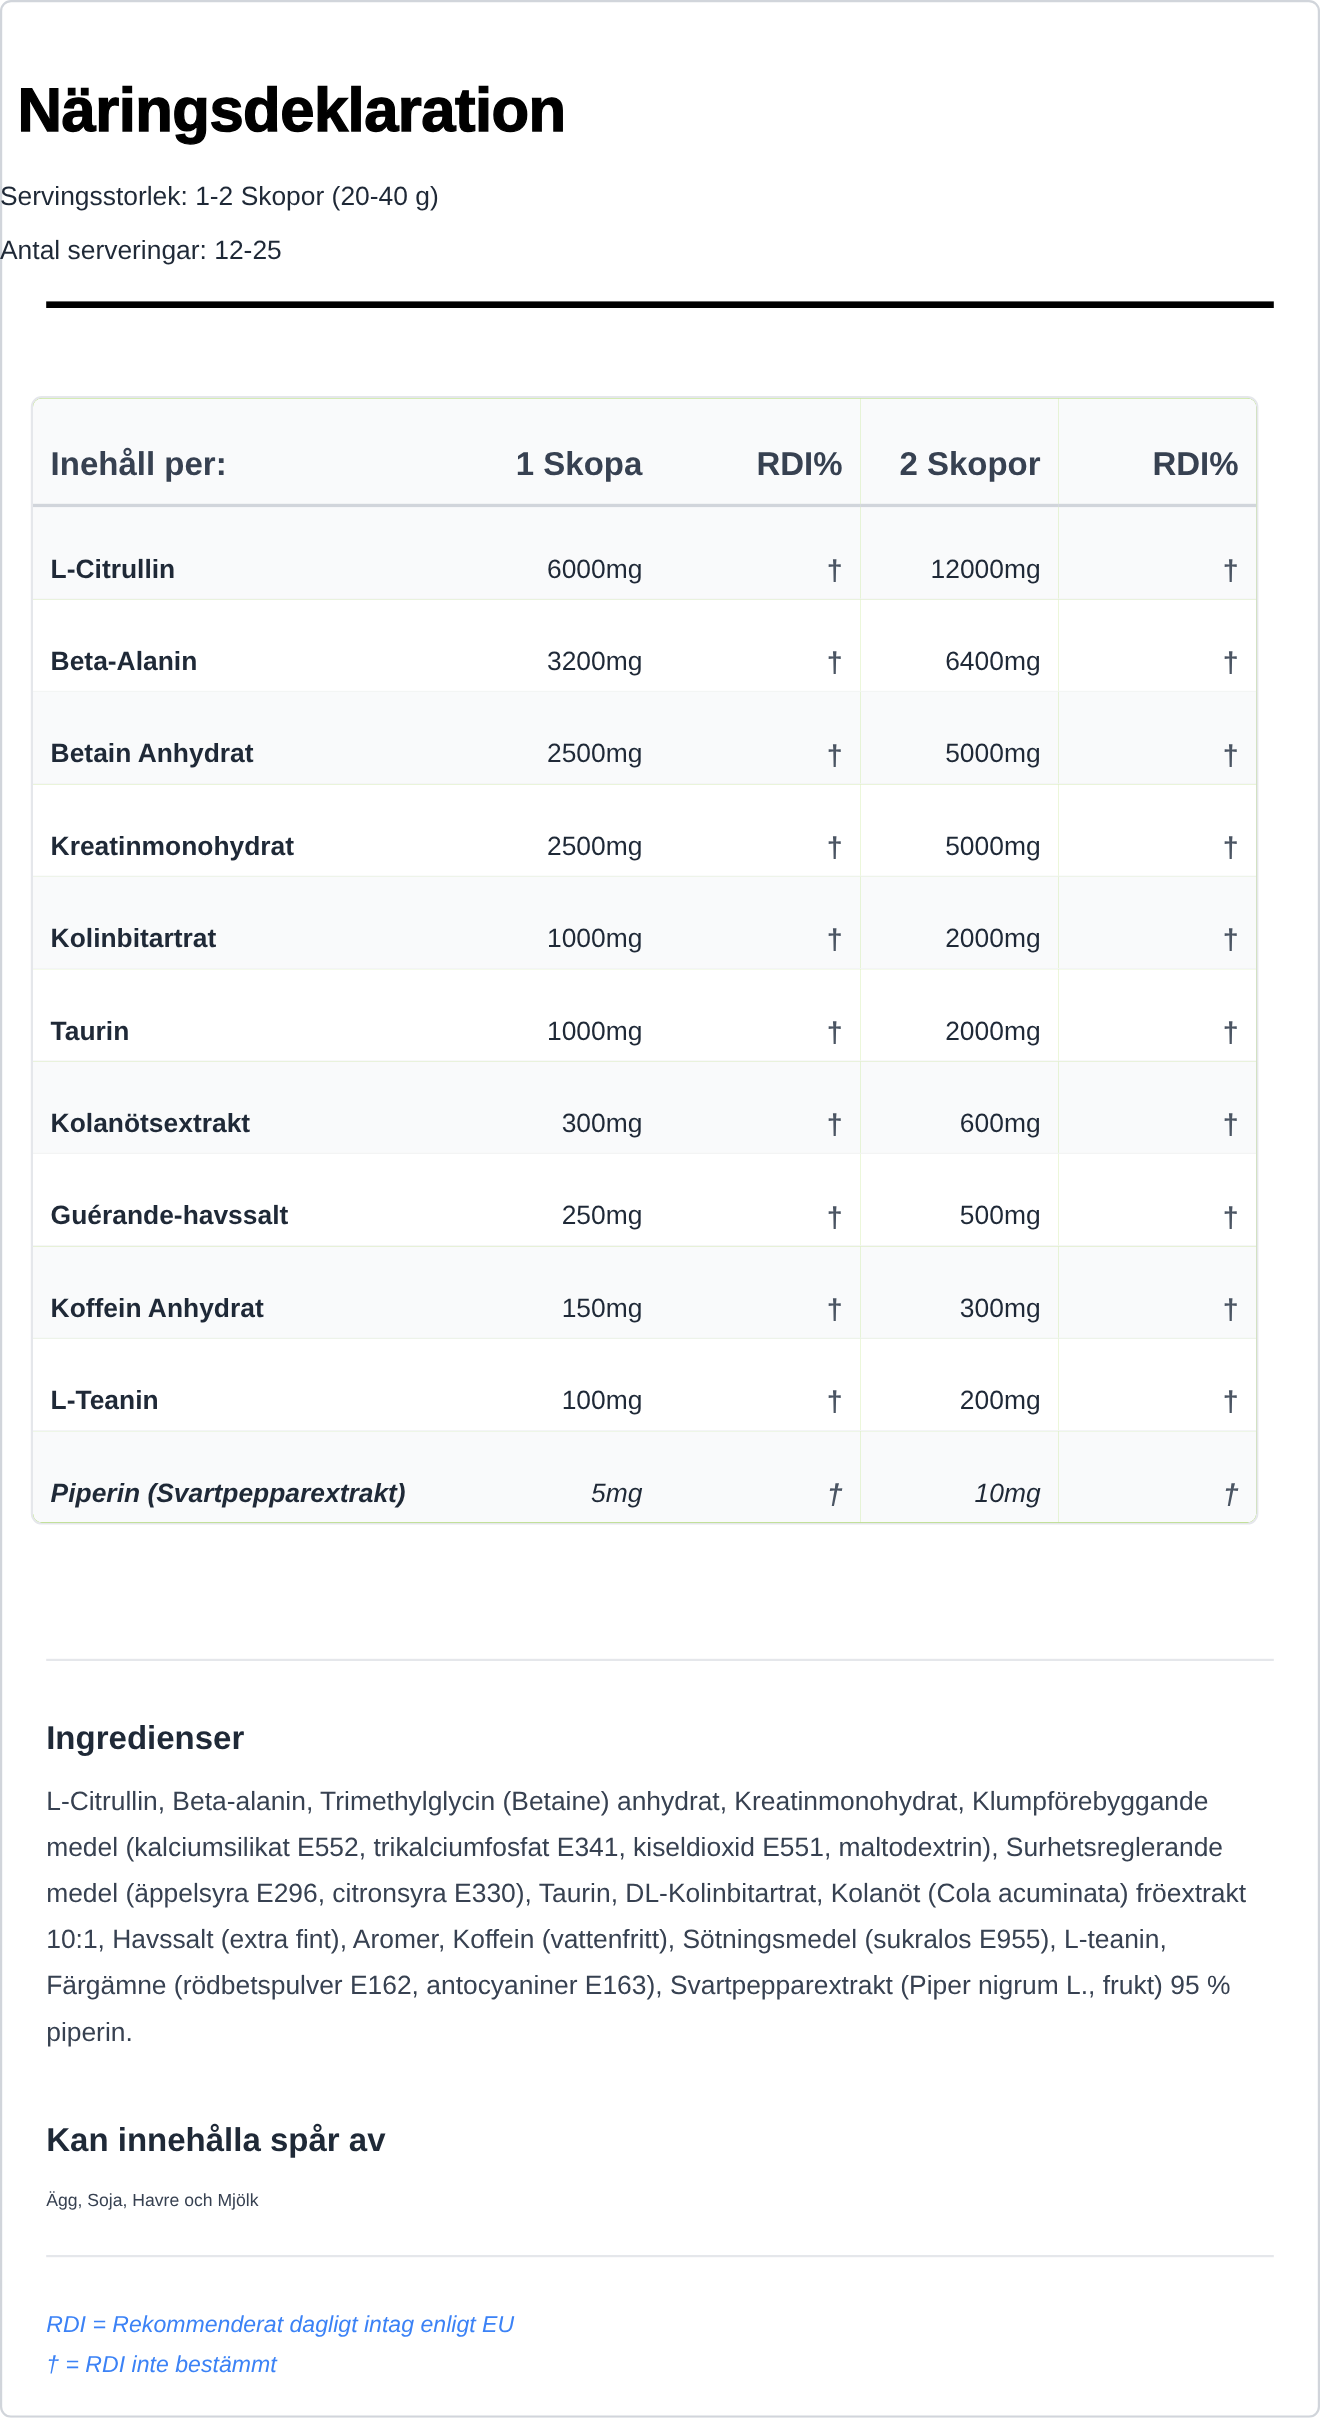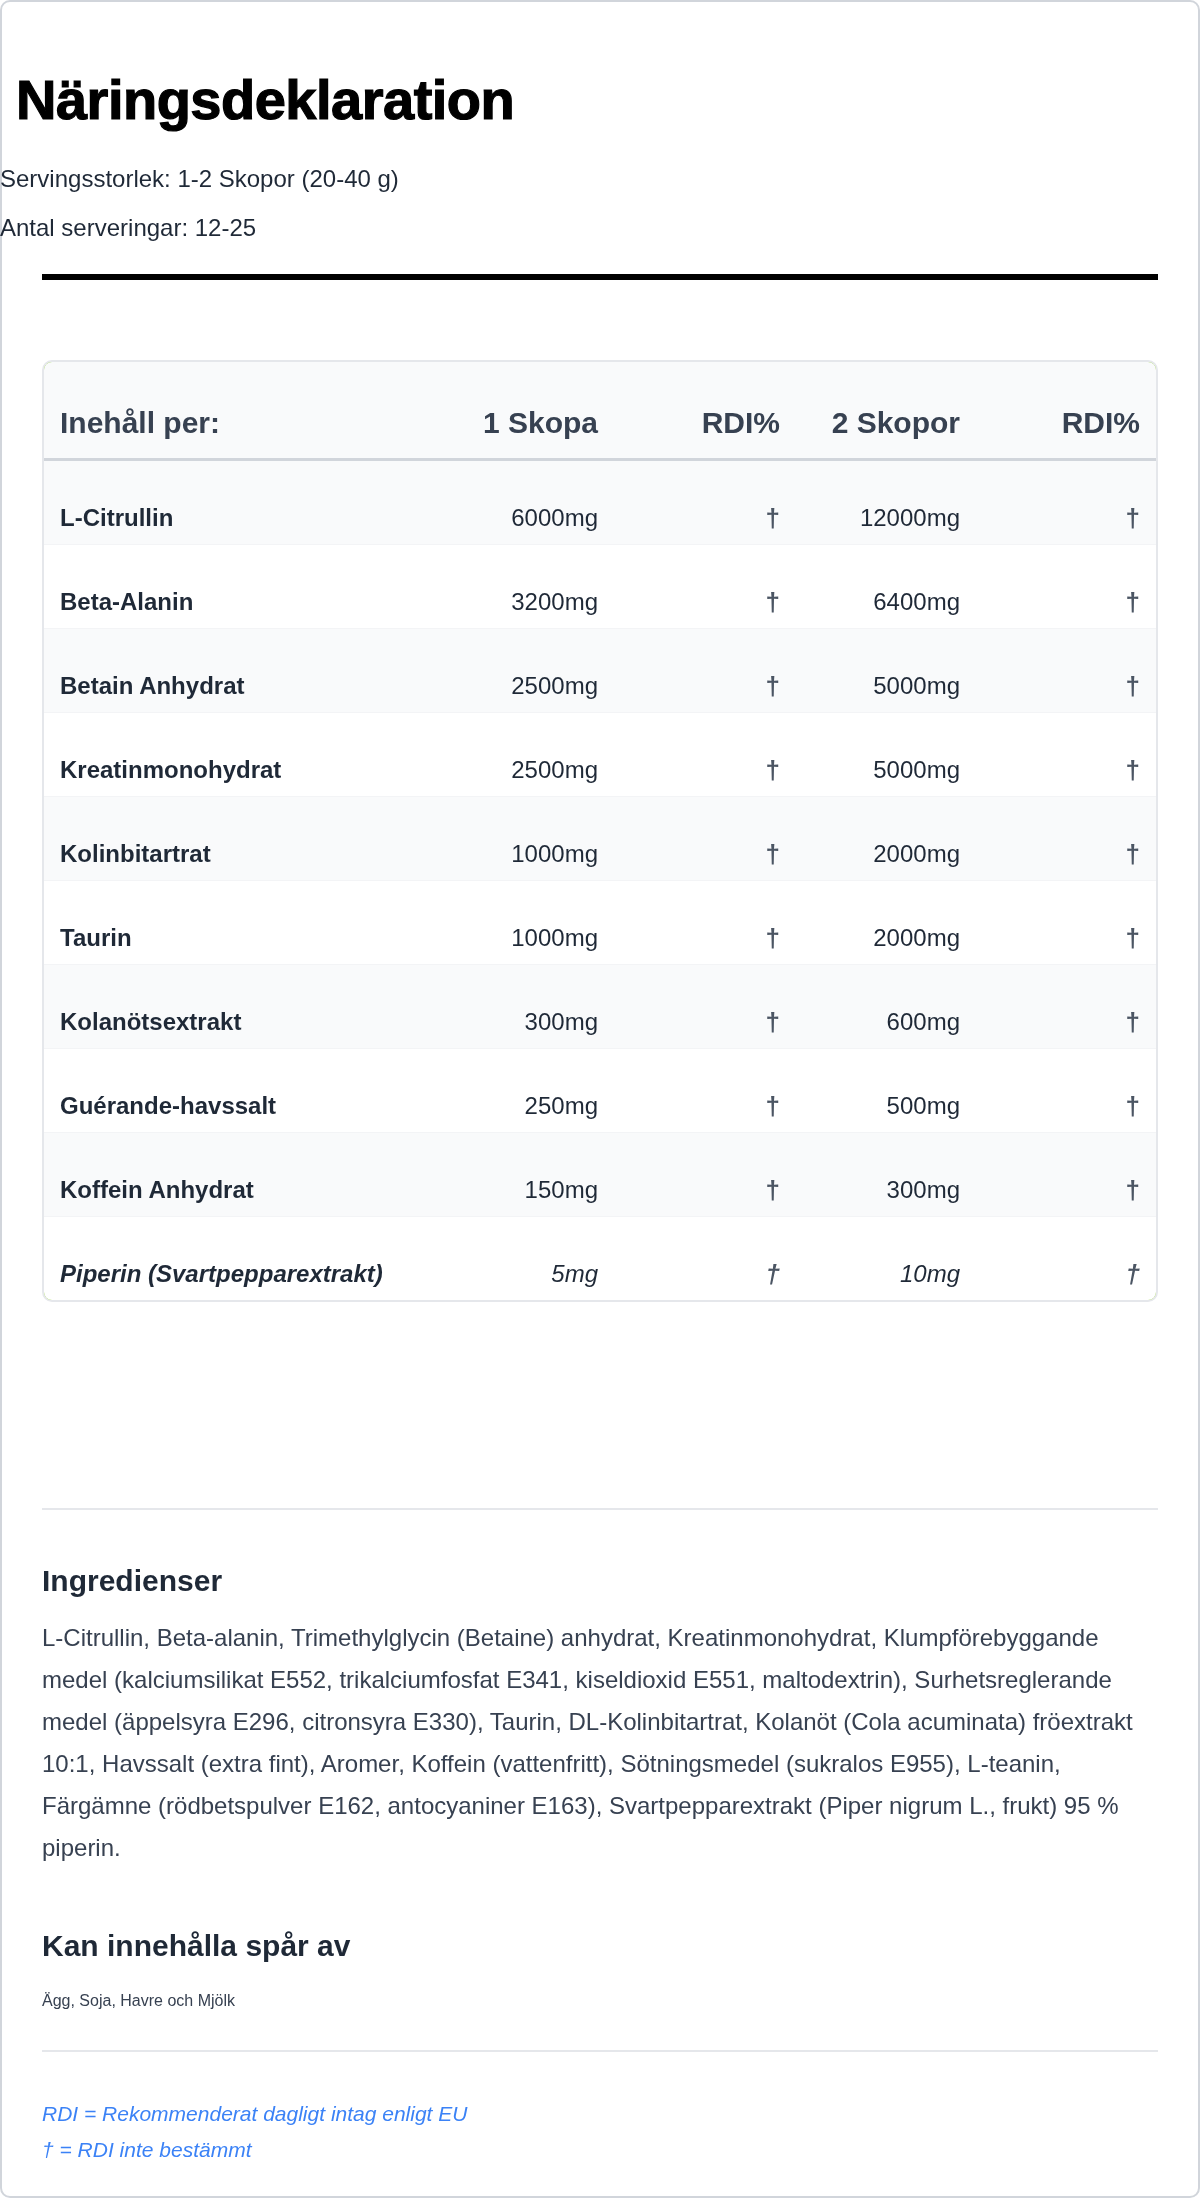--- a/index.html
+++ b/index.html
@@ -51,21 +51,21 @@
     .thick-rule {
       position: absolute;
       left: 42px;
       top: 274px;
       width: 1116px;
       height: 6px;
       background: #000000;
     }
     .table-card {
       position: absolute;
-      left: 42px;
+      left: 28px;
       top: 360px;
       width: 1112px;
       border: 2px solid #e5e7eb;
       border-radius: 10px;
       background: #84cc16;
       overflow: hidden;
     }
     table.nutrition {
       width: 100%;
       border-collapse: collapse;
@@ -243,20 +243,27 @@
         <td class="dagger">†</td>
       </tr>
       <tr>
         <td class="name">Koffein Anhydrat</td>
         <td>150mg</td>
         <td class="dagger">†</td>
         <td>300mg</td>
         <td class="dagger">†</td>
       </tr>
       <tr>
+        <td class="name">L-Teanin</td>
+        <td>100mg</td>
+        <td class="dagger">†</td>
+        <td>200mg</td>
+        <td class="dagger">†</td>
+      </tr>
+      <tr>
         <td class="name">Piperin (Svartpepparextrakt)</td>
         <td>5mg</td>
         <td class="dagger">†</td>
         <td>10mg</td>
         <td class="dagger">†</td>
       </tr>
     </tbody>
   </table>
 </div>
 

